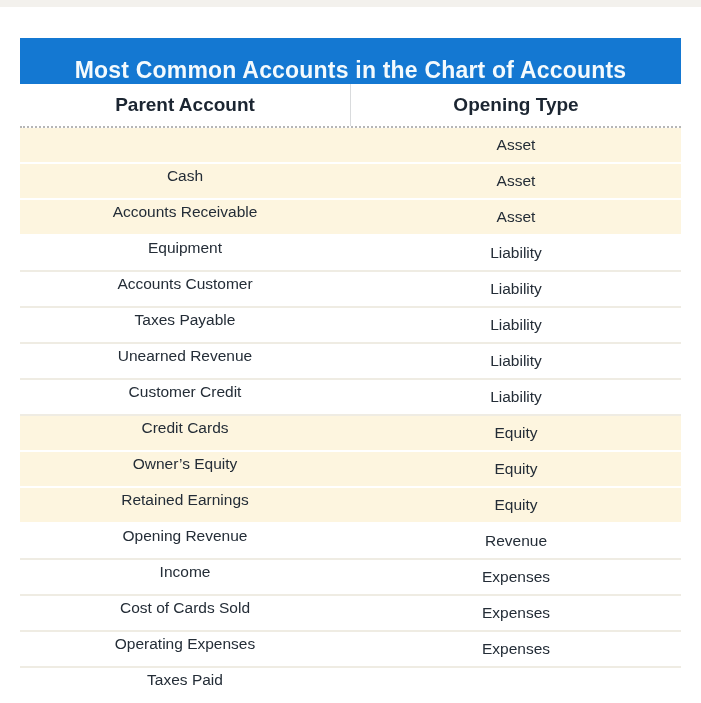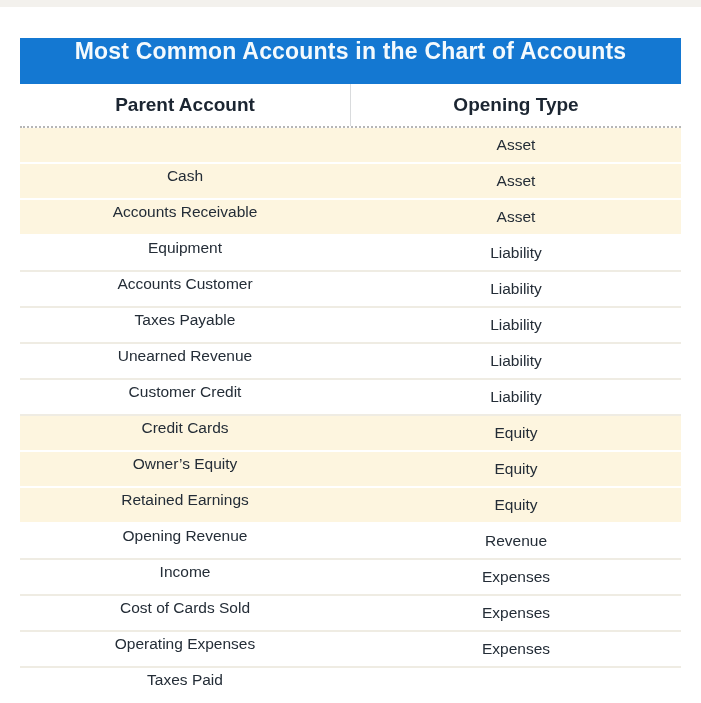--- a/index.html
+++ b/index.html
@@ -23,21 +23,21 @@
     height:7px;width:100%;
     background:#f3f1ed;
   }
   .content{
     margin:31px 20px 0 20px;
     width:661px;
   }
   .title-bar{
     height:46px;
     background:var(--title-bar-bg);
-    display:flex;align-items:flex-start;justify-content:center;
+    display:flex;align-items:flex-end;justify-content:center;
   }
   .title-bar span{
     color:var(--title-text);
     font-size:23px;
     font-weight:bold;
     letter-spacing:0.2px;
   }
   .table{width:100%;}
   .thead{
     display:flex;

